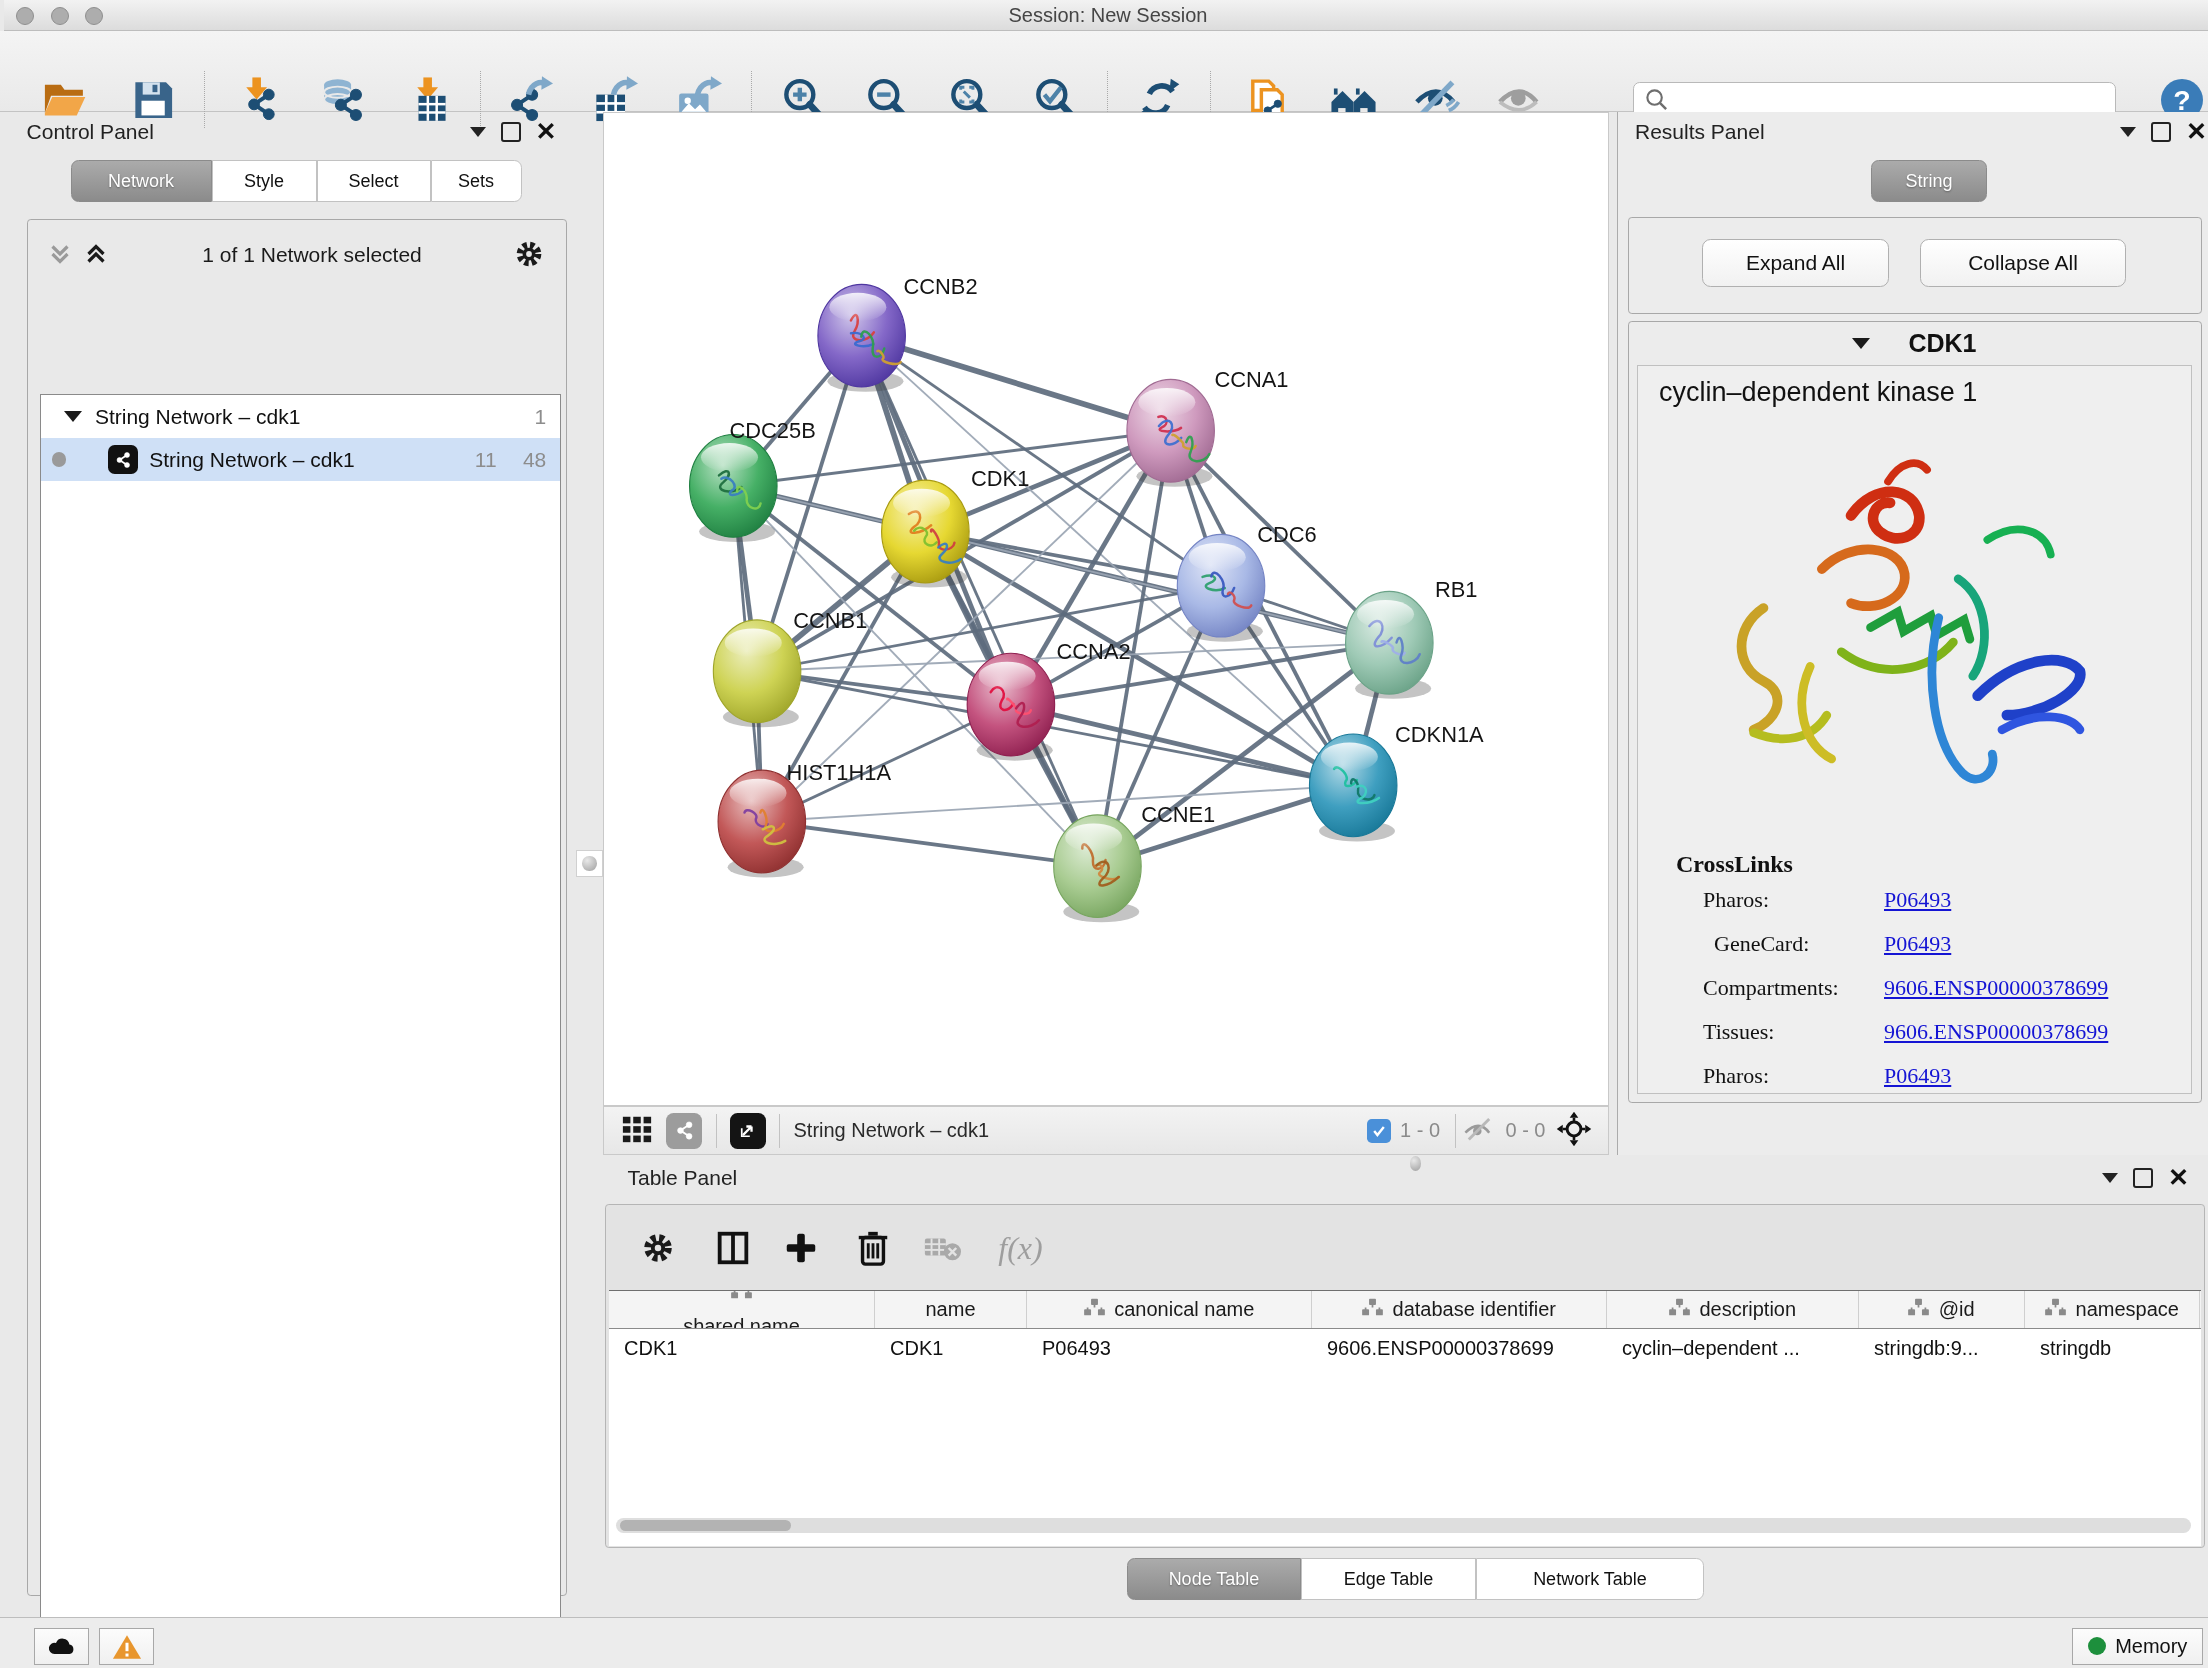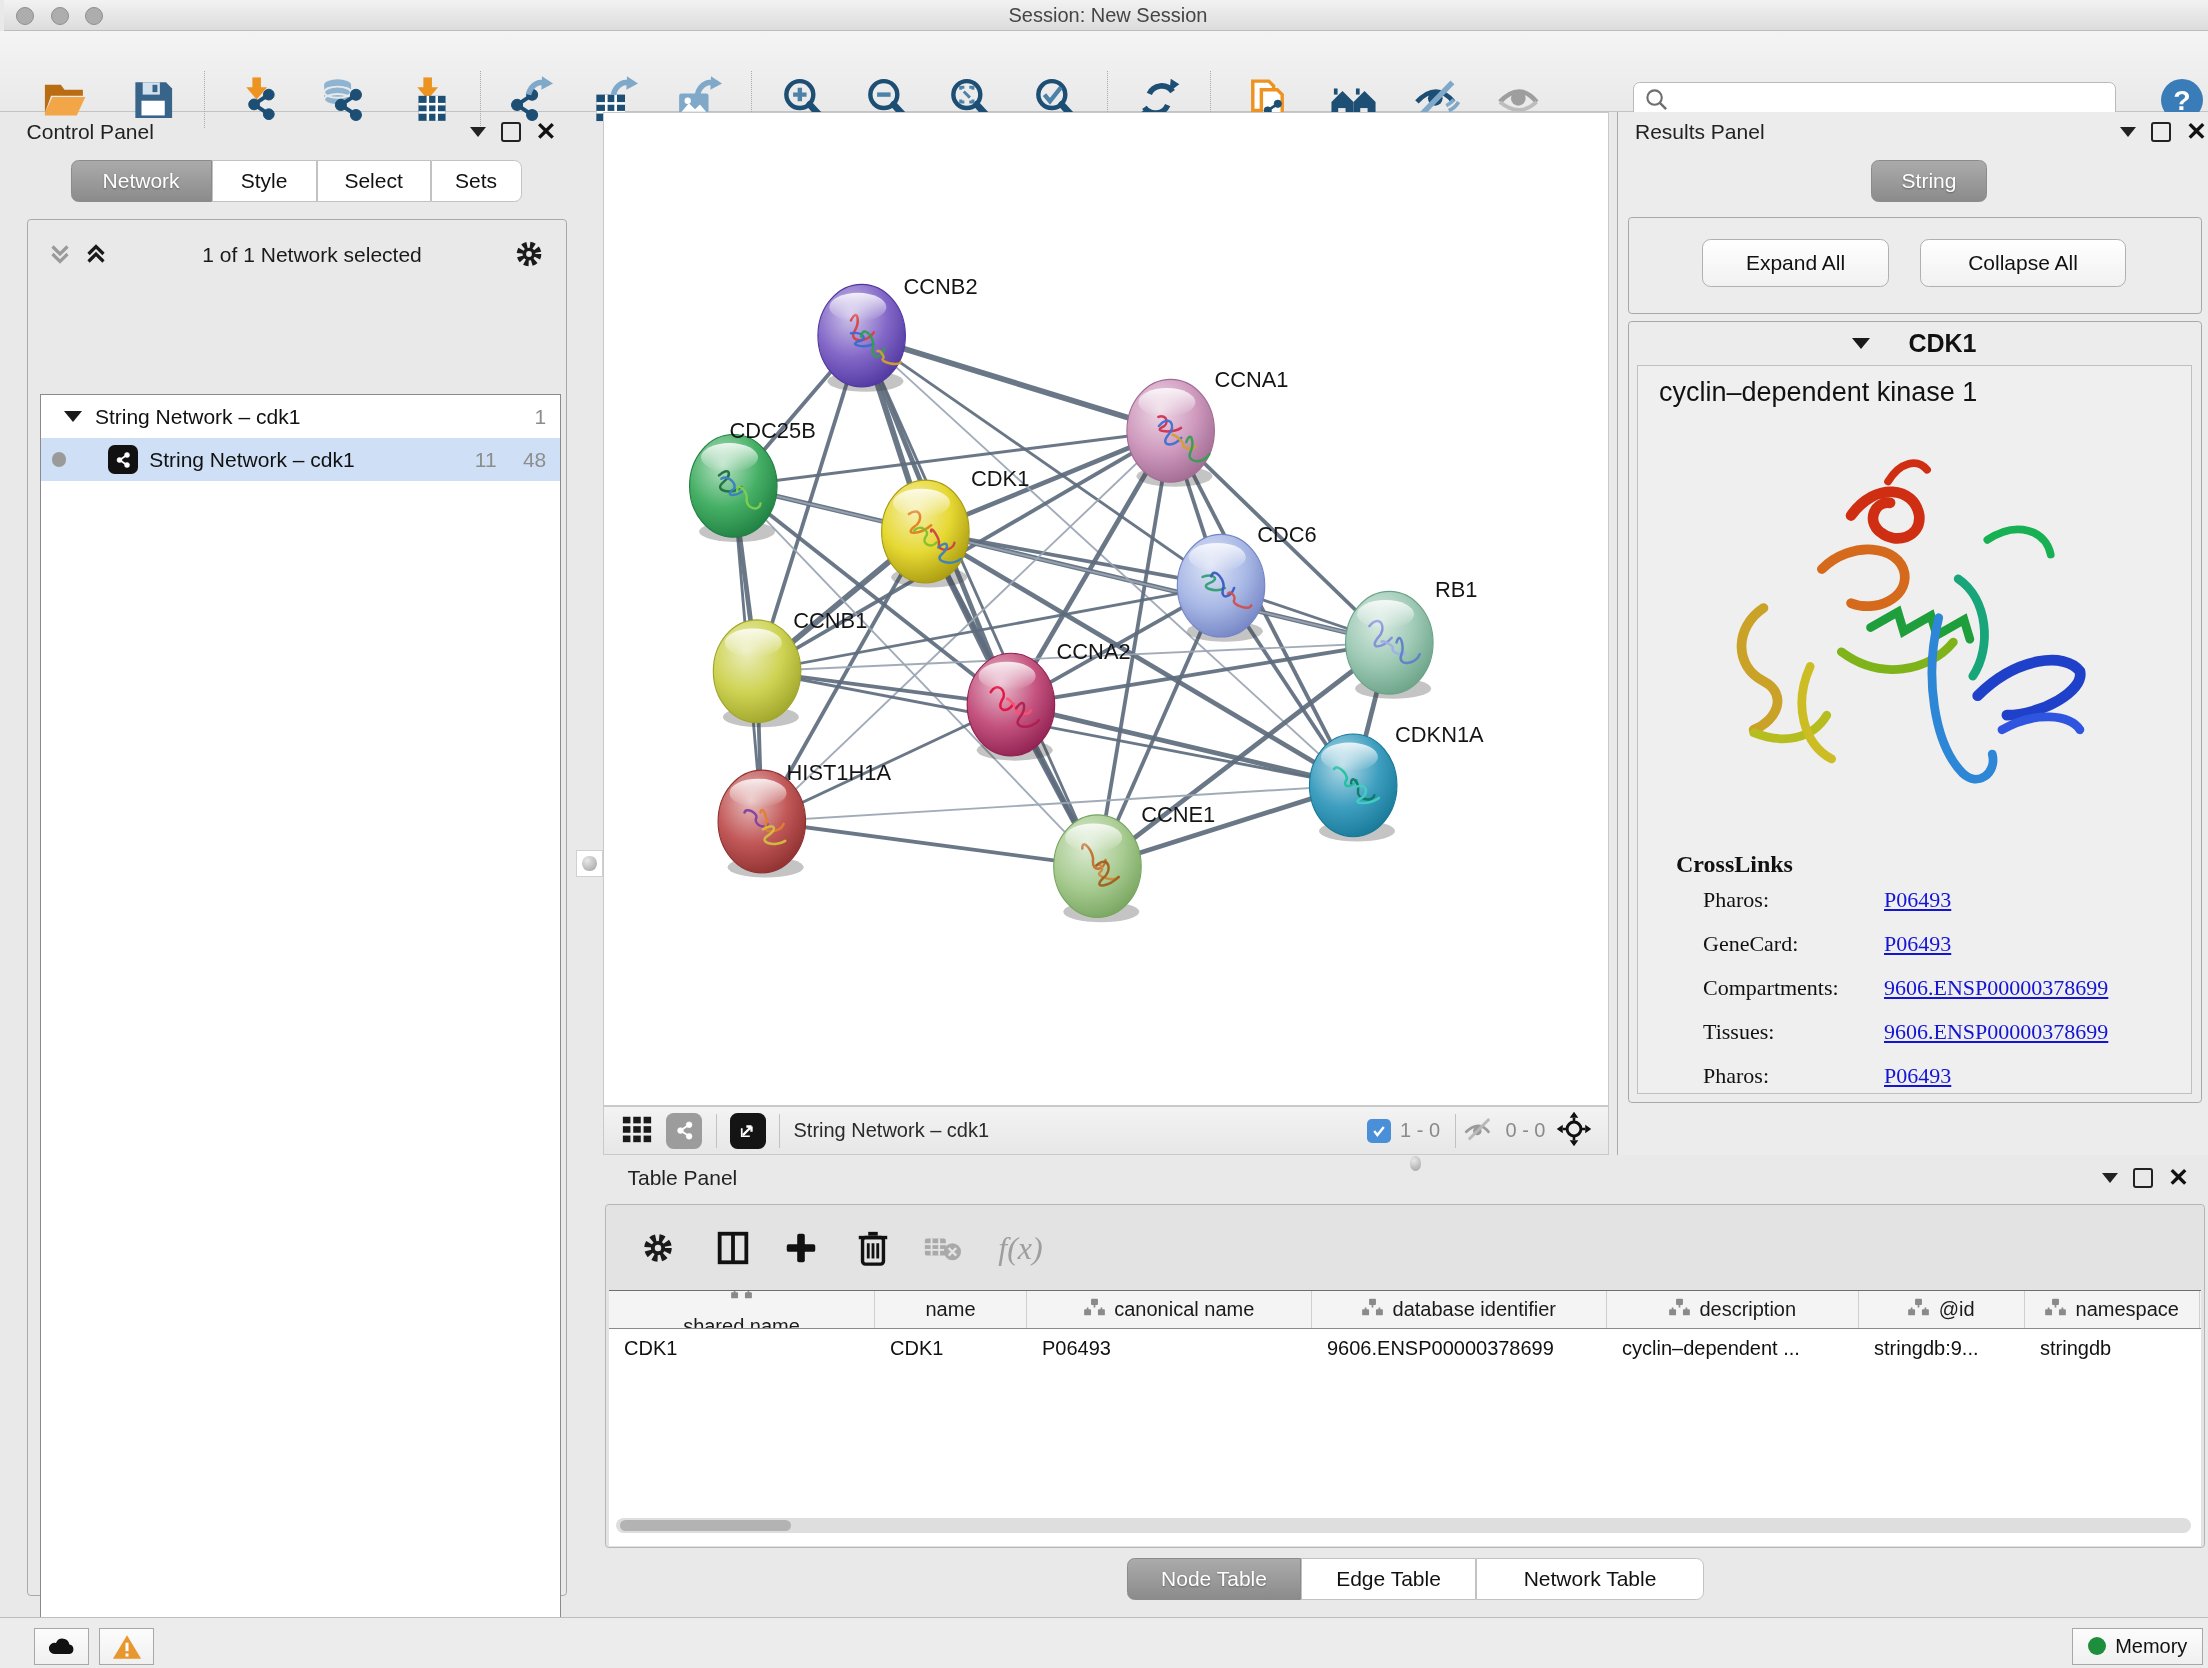--- a/index.html
+++ b/index.html
@@ -16,21 +16,21 @@
   .searchbox{position:absolute;left:1633px;top:51px;width:481px;height:36px;background:#fff;border:1px solid #b9b9b9;border-radius:6.7px;display:flex;align-items:center;}
   .searchbox .mag{margin-left:9.5px;}
   .searchbox input{border:none;outline:none;flex:1;font-size:19px;margin-left:7.6px;background:transparent;font-family:"Liberation Sans",sans-serif;}
   .helpbtn{position:absolute;left:2161px;top:48px;width:42px;height:42px;border-radius:50%;background:#3a7cb8;color:#fff;font-weight:bold;font-size:28.5px;text-align:center;line-height:42px;}
   
   .panel-title{font-size:21px;color:#222;}
   .panel-icons{position:absolute;display:flex;align-items:center;gap:15px;}
   .icn-collapse{width:0;height:0;border-left:8.6px solid transparent;border-right:8.6px solid transparent;border-top:10.5px solid #222;}
   .icn-float{width:16px;height:16px;border:2.4px solid #222;border-radius:2.9px;}
   .icn-close{font-size:25px;font-weight:bold;color:#111;line-height:19px;}
-  .tabbtn{height:42px;border:1px solid #c2c2c2;background:#fff;color:#111;font-size:21px;display:flex;align-items:center;justify-content:center;box-sizing:border-box;}
+  .tabbtn{height:42px;border:1px solid #c2c2c2;background:#fff;color:#111;font-size:18px;display:flex;align-items:center;justify-content:center;box-sizing:border-box;}
   .tabbtn.first{border-radius:7.6px 0 0 7.6px;}
   .tabbtn.last{border-radius:0 7.6px 7.6px 0;}
   .tabbtn.active{background:linear-gradient(#ababab,#8b8b8b);color:#fff;border-color:#8b8b8b;text-shadow:0 1px 1.9px rgba(0,0,0,.35);}
   .groupbox{position:absolute;border:1px solid #a8a8a8;border-radius:3.8px;background:#ececec;box-sizing:border-box;}
   
   .ctrl-list{position:absolute;left:32px;top:282px;width:521px;height:1297px;background:#fff;border:1.4px solid #8a8a8a;box-sizing:border-box;}
   .tree-row{position:relative;height:43px;font-size:21px;color:#111;display:flex;align-items:center;}
   .tree-row.selected{background:#cfe0f6;}
   .tree-count{position:absolute;color:#8d8d8d;}
   .share-badge{width:29.5px;height:29.5px;border-radius:6.7px;background:#111;display:flex;align-items:center;justify-content:center;}
@@ -716,21 +716,21 @@
           <path d="M118,250 C100,290 112,330 140,345" stroke="#cdbd25" stroke-width="9"></path>
         </g>
       </svg>
       <div style="position:absolute;left:38px;top:485px;" class="xl-title">CrossLinks</div>
       <div id="crosslinks" style="position:absolute;left:65px;top:521px;width:476px;">
           <div class="xl-row">
             <span style="position:absolute;left:0;">Pharos:</span>
             <a href="#" style="position:absolute;left:181px;">P06493</a>
           </div>
           <div class="xl-row">
-            <span style="position:absolute;left:0;">GeneCard:</span>
+            <span style="position:absolute;left:11px;">GeneCard:</span>
             <a href="#" style="position:absolute;left:181px;">P06493</a>
           </div>
           <div class="xl-row">
             <span style="position:absolute;left:0;">Compartments:</span>
             <a href="#" style="position:absolute;left:181px;">9606.ENSP00000378699</a>
           </div>
           <div class="xl-row">
             <span style="position:absolute;left:0;">Tissues:</span>
             <a href="#" style="position:absolute;left:181px;">9606.ENSP00000378699</a>
           </div>

